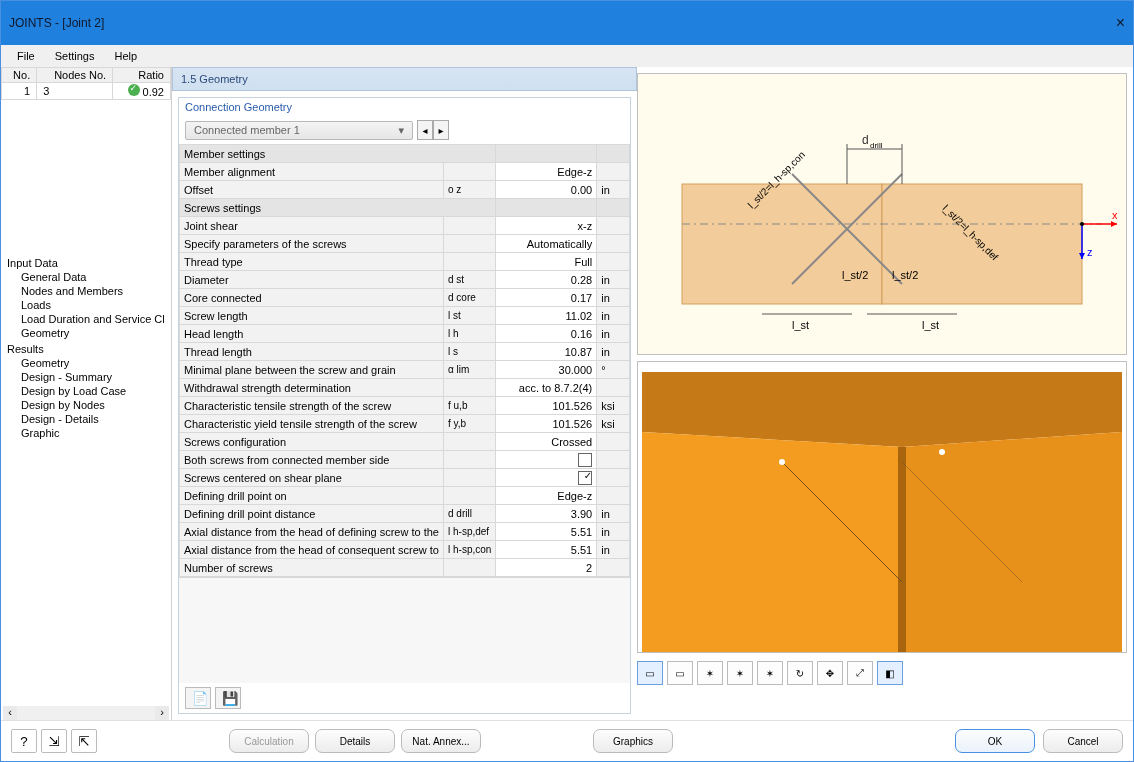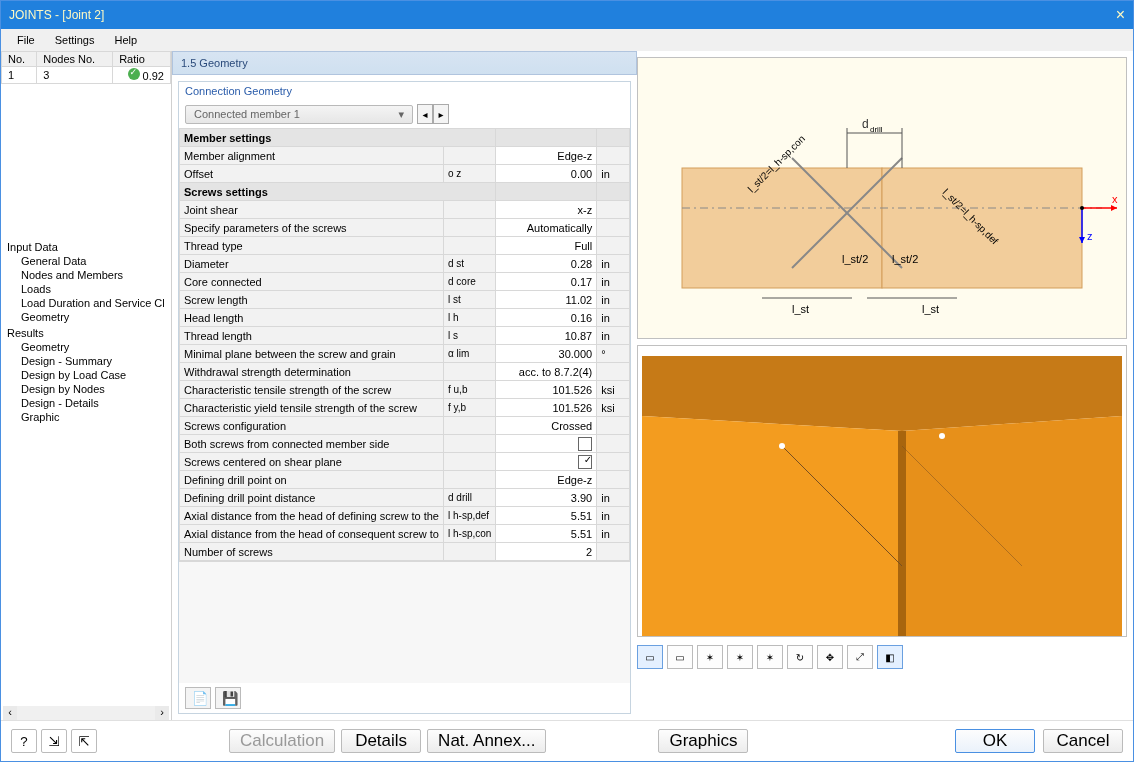--- a/index.html
+++ b/index.html
@@ -14,26 +14,26 @@
   width: 1134px;
   height: 762px;
   background: #fff;
   display: flex;
   flex-direction: column;
   border: 1px solid #4a90e2;
   box-sizing: border-box;
 }
 .titlebar {
   background: #2080dd;
-  color: #fef9c3;
+  color: #0f172a;
   height: 26px;
   display: flex;
   align-items: center;
   justify-content: space-between;
-  padding: 1px 8px;
+  padding: 9px 8px;
   font-size: 12px;
 }
 .titlebar .close { font-size: 16px; cursor: pointer; }
 .menubar {
   background: #f0f0f0;
   height: 22px;
   display: flex;
   align-items: center;
   padding: 0 6px;
 }
@@ -52,21 +52,21 @@
   flex-direction: column;
   border-right: 1px solid #d0d0d0;
 }
 .small-table {
   border-bottom: 1px solid #c0c0c0;
 }
 .small-table th, .small-table td {
   font-weight: normal;
   border: 1px solid #d8d8d8;
   padding: 1px 6px;
-  text-align: left;
+  text-align: right;
   font-size: 11px;
 }
 .small-table th { background: #f0f0f0; }
 .ratio-ok {
   display:inline-block; width:12px; height:12px; border-radius:50%;
   background:#4caf50; position:relative;
 }
 .ratio-ok::after{content:"✓"; color:#fff; font-size:9px; position:absolute; left:2px; top:-1px;}
 .tree {
   flex: 1;
@@ -131,21 +131,21 @@
 }
 .prop-table td {
   border: 1px solid #d8d8d8;
   padding: 1px 4px;
   height: 15px;
 }
 .prop-table .label { background:#f2f2f2; width:250px;}
 .prop-table .sym { background:#f2f2f2; width:45px; font-size:10px;}
 .prop-table .val { text-align:right; width:95px; background:#fff;}
 .prop-table .unit { background:#f2f2f2; width:25px; }
-.prop-table .section td { background:#e4e4e4; font-weight:bold;}
+.prop-table .section td { background:#e4e4e4; font-weight:normal;}
 .prop-extra { flex:1; background:#f7f7f7; border-top:1px solid #d8d8d8;}
 .doc-buttons { padding:4px 6px; display:flex; gap:4px;}
 .doc-buttons button {
   width:26px; height:22px; border:1px solid #bbb; background:#f4f4f4; cursor:pointer;
 }
 .rightpanel {
   width: 490px;
   display:flex;
   flex-direction:column;
   padding:6px 6px 0 0;
@@ -179,21 +179,21 @@
   align-items:center;
   padding: 0 10px;
   gap:6px;
   border-top:1px solid #e0e0e0;
 }
 .footer .leftbtns { display:flex; gap:4px; }
 .footer .leftbtns button { width:26px; height:24px; border:1px solid #bbb; background:#fff; border-radius:2px; cursor:pointer;}
 .footer .spacer1 { width:120px;}
 .footer .mainbtn {
   min-width:80px; height:24px; border:1px solid #bbb; background:linear-gradient(#fdfdfd,#ececec);
-  border-radius:2px; cursor:pointer; font-size:17px; padding:0 10px;
+  border-radius:7px; cursor:pointer; font-size:10px; padding:0 10px;
 }
 .footer .mainbtn.disabled { color:#999; }
 .footer .right { margin-left:auto; display:flex; gap:8px;}
 .footer .ok { border-color:#4a90e2; color:#000; background:linear-gradient(#fdfdfd,#eaf2fb);}
 .chk { display:inline-block; width:12px; height:12px; border:1px solid #666; background:#fff; vertical-align:middle;}
 .chk.checked::after{content:"✓"; font-size:10px; position:relative; top:-3px; left:1px;}
 </style>
 </head>
 <body>
 

